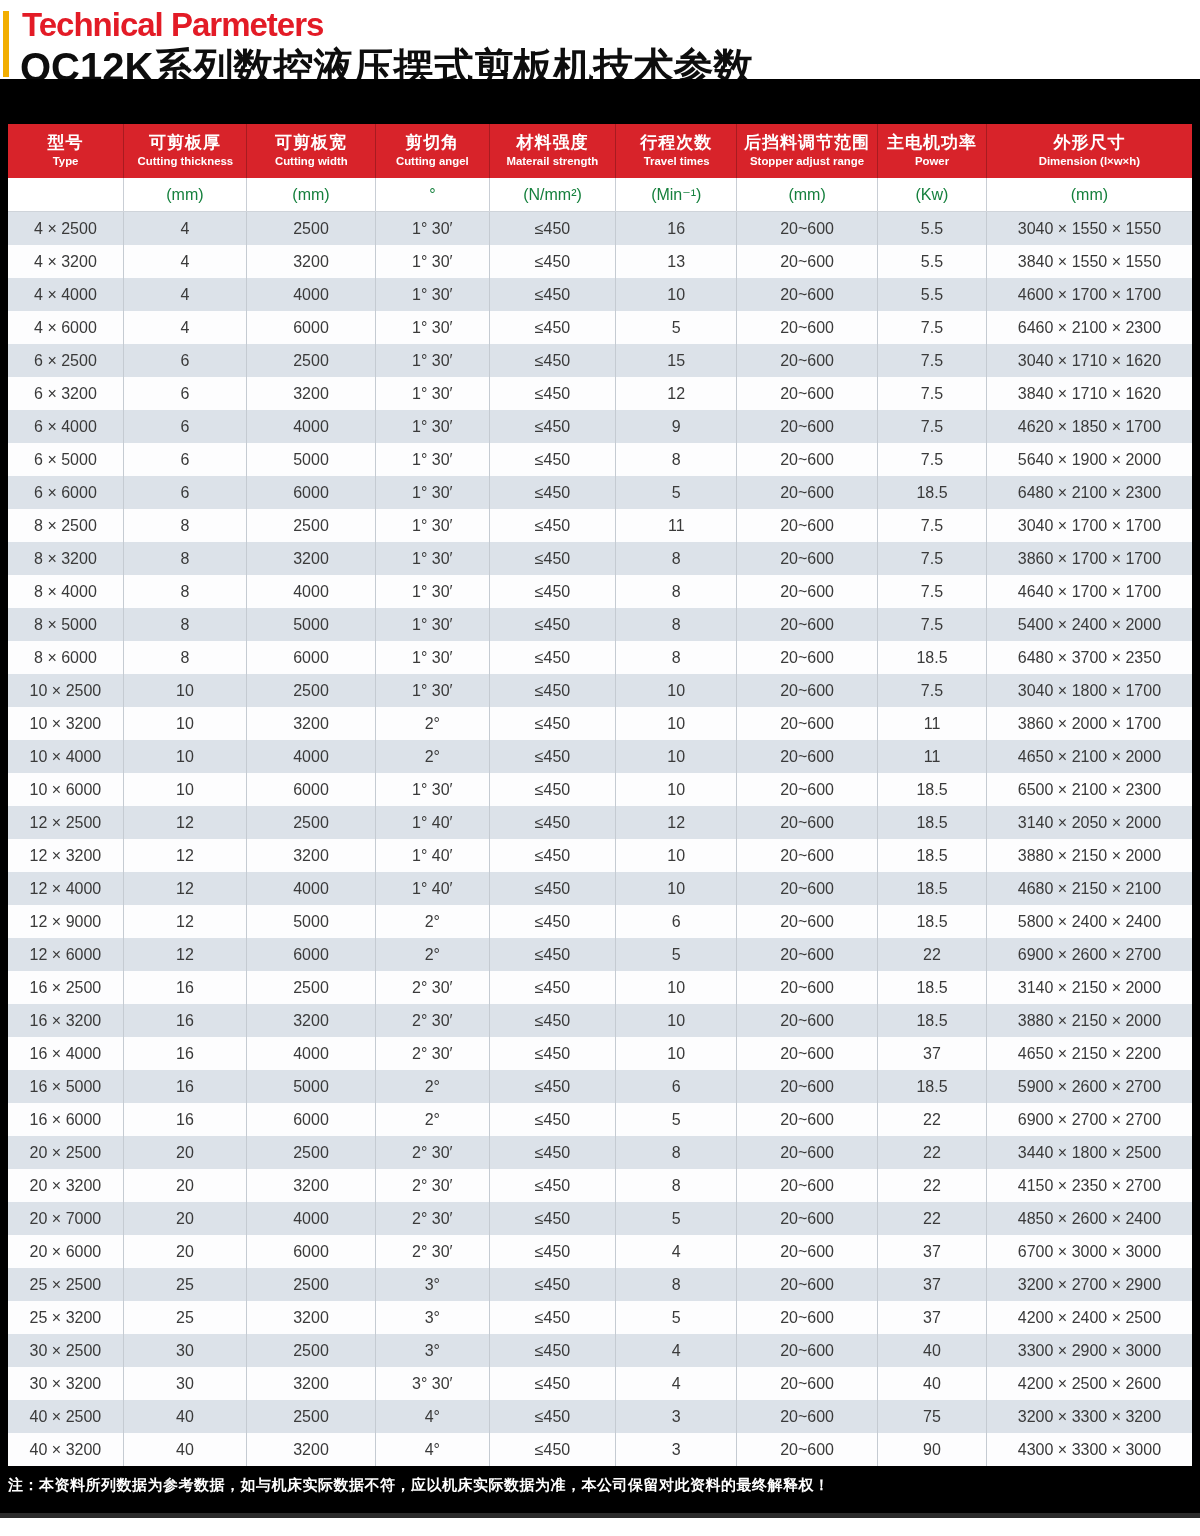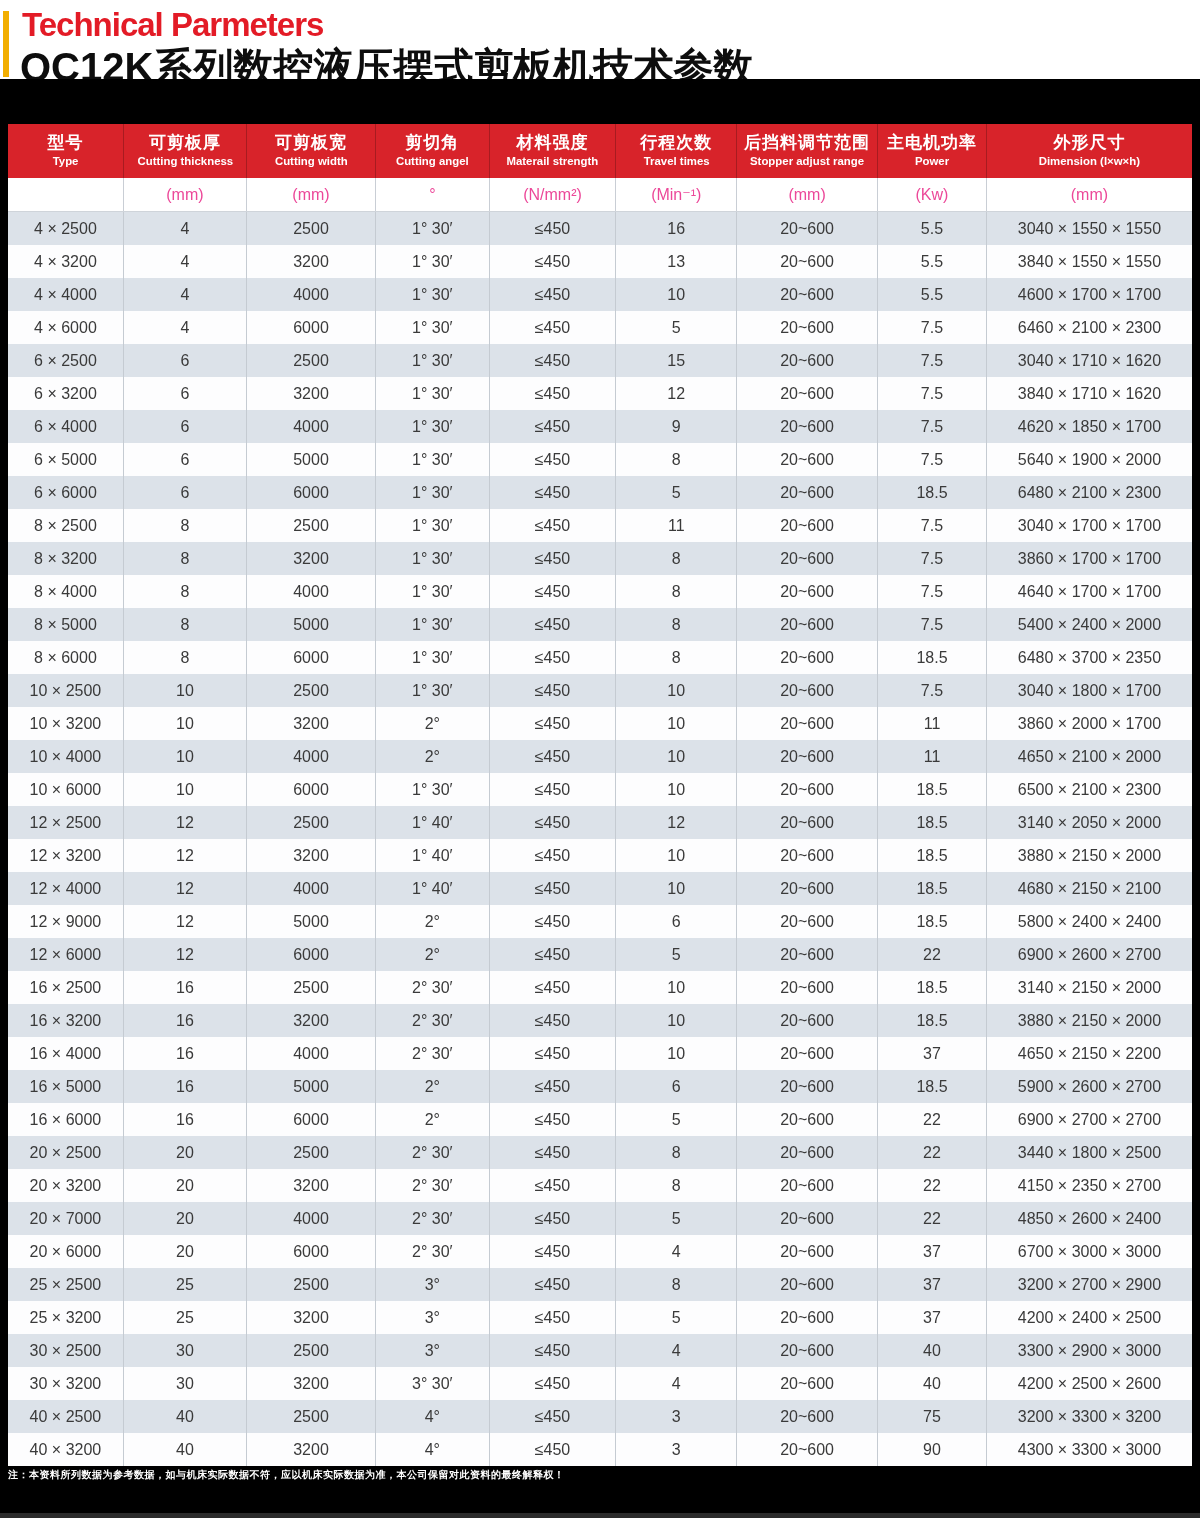--- a/index.html
+++ b/index.html
@@ -38,36 +38,36 @@
     color:#ffffff;text-align:center;line-height:1.15;
     border-left:1px solid rgba(0,0,0,0.22);
   }
   .hcell:first-child{border-left:none;}
   .hcell .zh{font-size:17px;font-weight:bold;letter-spacing:1px;}
   .hcell .en{font-size:12px;font-weight:bold;margin-top:2px;white-space:nowrap;transform:scale(0.95);}
   
   .units{background:#ffffff;height:33px;border-bottom:1px solid #cfd4da;}
   .ucell{
     display:flex;align-items:center;justify-content:center;
-    font-size:16px;color:#ec4899;border-left:1px solid #c9ced5;
+    font-size:16px;color:#15803d;border-left:1px solid #c9ced5;
   }
   .ucell:first-child{border-left:none;}
   
   .tbody .trow{height:33px;}
   .trow:nth-child(odd){background:#dce2e9;}
   .trow:nth-child(even){background:#fdfdfe;}
   .tcell{
     display:flex;align-items:center;justify-content:center;
     font-size:16px;color:#3a3a3a;white-space:nowrap;
     border-left:1px solid #c5cbd2;
   }
   .tcell:first-child{border-left:none;}
   
   .foot{position:absolute;left:8px;right:8px;top:1386px;color:#ffffff;}
-  .note-zh{font-size:10px;font-weight:bold;line-height:20px;letter-spacing:0.5px;}
+  .note-zh{font-size:15px;font-weight:bold;line-height:20px;margin-top:10px;letter-spacing:0.5px;}
   .note-en{font-size:14.5px;font-weight:bold;line-height:20px;}
   .bottom-strip{position:absolute;left:0;right:0;bottom:0;height:5px;background:#2b2b2b;}
 </style>
 </head>
 <body>
 
 <div class="page-head">
   <div class="accent-bar"></div>
   <div class="title-en">Technical Parmeters</div>
   <div class="title-zh">QC12K系列数控液压摆式剪板机技术参数</div>

